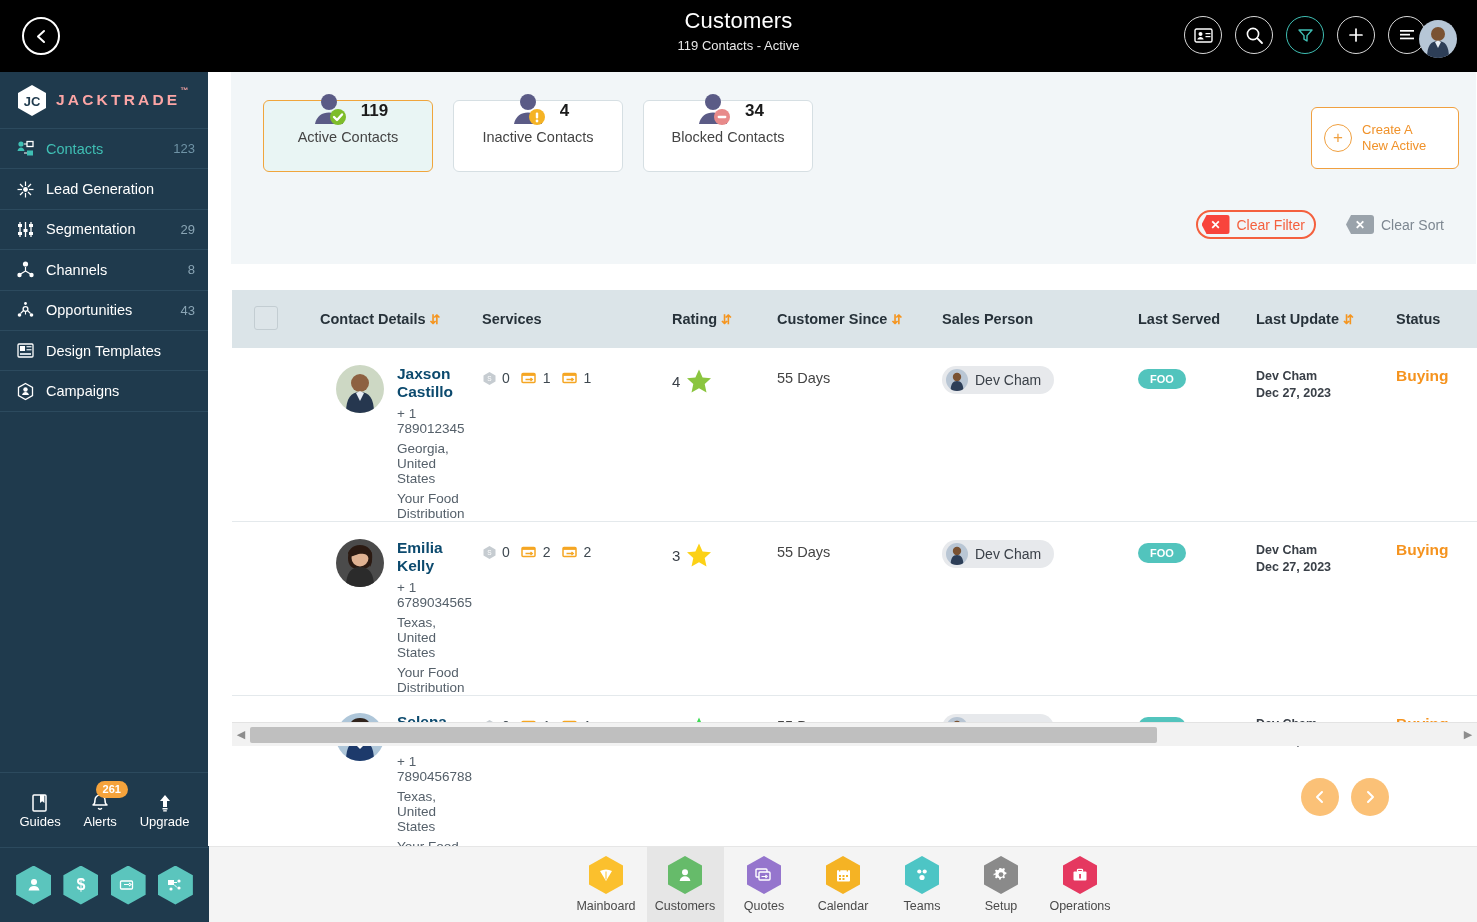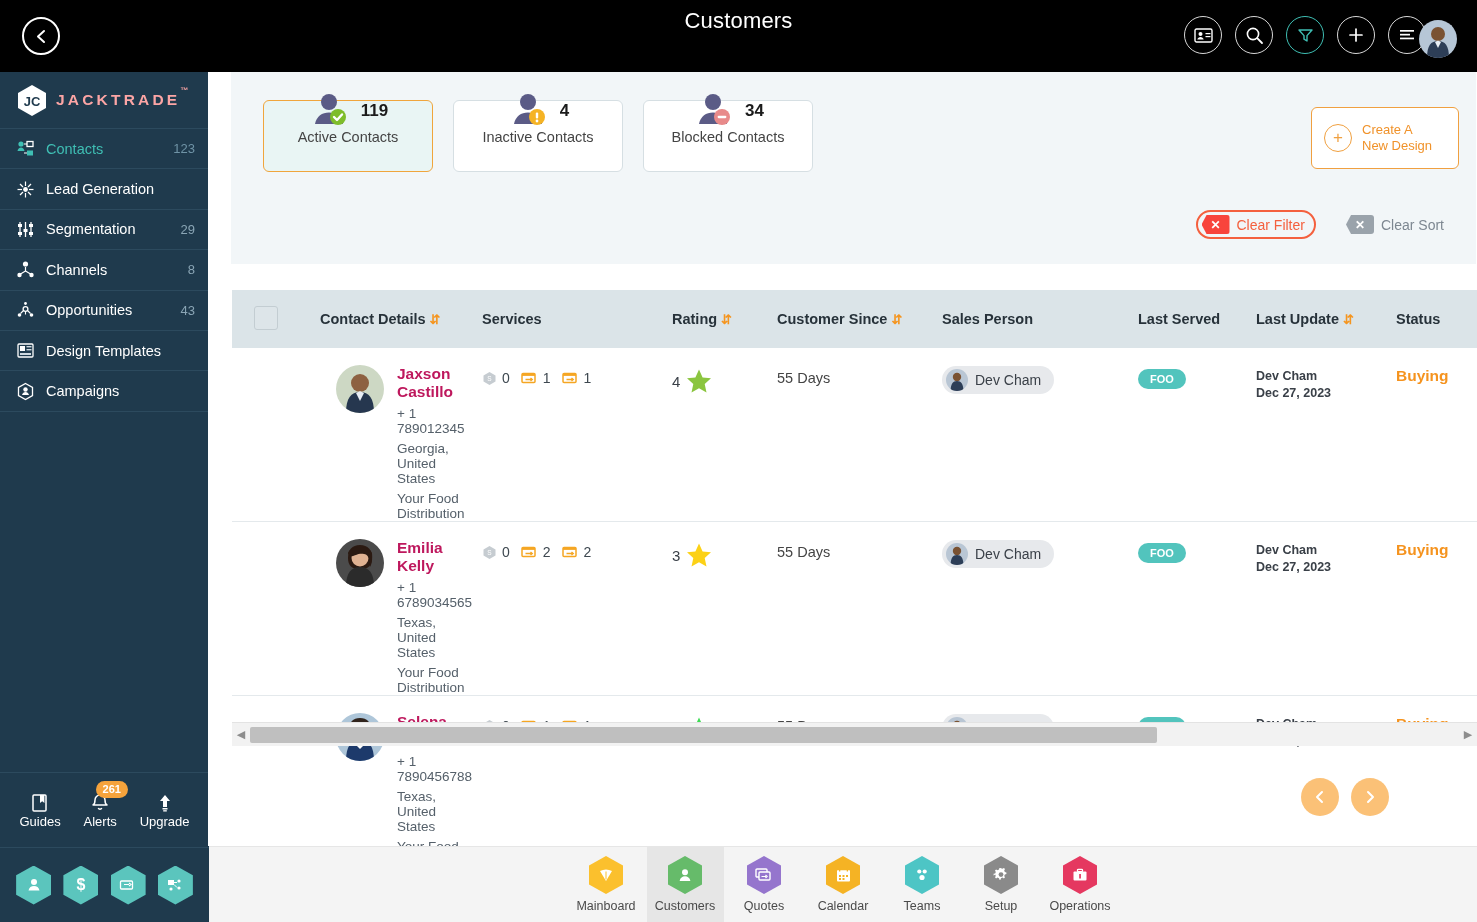--- a/index.html
+++ b/index.html
@@ -149,21 +149,21 @@
   .sort-ic { color: #f5951f; font-size: 13px; margin-left: 4px; letter-spacing: -2px; }
   .hdr-chk { width: 24px; height: 24px; border: 1.5px solid #c3cdd2; border-radius: 3px;
              background: #dde5e9; display: inline-block; cursor: pointer; }
   table.grid tbody td {
     border-bottom: 1px solid #e4e9ec; padding: 0 6px; vertical-align: top;
     font-size: 14.5px; color: #444;
   }
   table.grid tbody tr { height: 125px; }
   .cdetails { display: flex; gap: 13px; padding-top: 17px; padding-left: 16px; }
   .avatar-lg { width: 48px; height: 48px; border-radius: 50%; overflow: hidden; flex: 0 0 48px; }
-  .cname { color: #be185d; font-size: 15.5px; font-weight: 700; cursor: pointer; }
+  .cname { color: #0c4a6e; font-size: 15.5px; font-weight: 700; cursor: pointer; }
   .cline { color: #55606a; font-size: 13.5px; margin-top: 5px; }
   .services { display: flex; align-items: center; gap: 11px; padding-top: 22px; font-size: 14px; color: #3e4850; }
   .svc { display: flex; align-items: center; gap: 5px; }
   .rating { padding-top: 20px; display: flex; align-items: center; gap: 6px; font-size: 15px; color: #3a4048; }
   .cell-pad { padding-top: 22px; }
   .salesperson {
     display: inline-flex; align-items: center; gap: 7px;
     background: #e7e9ec; border-radius: 16px; padding: 3px 13px 3px 4px;
     margin-top: 18px; font-size: 14px; color: #3a4048;
   }
@@ -216,20 +216,21 @@
 <div class="app">
 
   <div class="topbar">
     <div class="back-btn">
       <svg width="13" height="15" viewBox="0 0 13 15">
           <polyline points="9,2 3,7.5 9,13" fill="none" stroke="#fff" stroke-width="2" stroke-linecap="round" stroke-linejoin="round"></polyline>
         </svg>
     </div>
     <div class="title-wrap">
       <div class="t1">Customers</div>
+      <div class="t2">119 Contacts - Active</div>
     </div>
     <div class="top-icons">
       <div class="circ">
         <svg width="19" height="15" viewBox="0 0 19 15">
             <rect x="1" y="1" width="17" height="13" rx="1.5" fill="none" stroke="#fff" stroke-width="1.4"></rect>
             <circle cx="6.5" cy="6" r="2" fill="#fff"></circle>
             <path d="M3.3 11.5c.4-1.7 1.7-2.6 3.2-2.6s2.8.9 3.2 2.6z" fill="#fff"></path>
             <rect x="11.5" y="5" width="5" height="1.2" fill="#fff"></rect>
             <rect x="11.5" y="8" width="5" height="1.2" fill="#fff"></rect>
           </svg>
@@ -491,21 +492,21 @@
             <span class="stat-num">34</span>
           </div>
           <div class="stat-label">Blocked Contacts</div>
         </div>
       </div>
 
       <div class="create-btn">
         <span class="plus-circ">+</span>
         <span>
           <span>Create A</span><br>
-          <span>New Design</span>
+          <span>New Active</span>
         </span>
       </div>
 
       <div class="clear-row">
         <div class="clear-filter">
           <span class="xb">✕</span>
           <span class="lbl">Clear Filter</span>
         </div>
         <div class="clear-sort">
           <span class="xb">✕</span>

